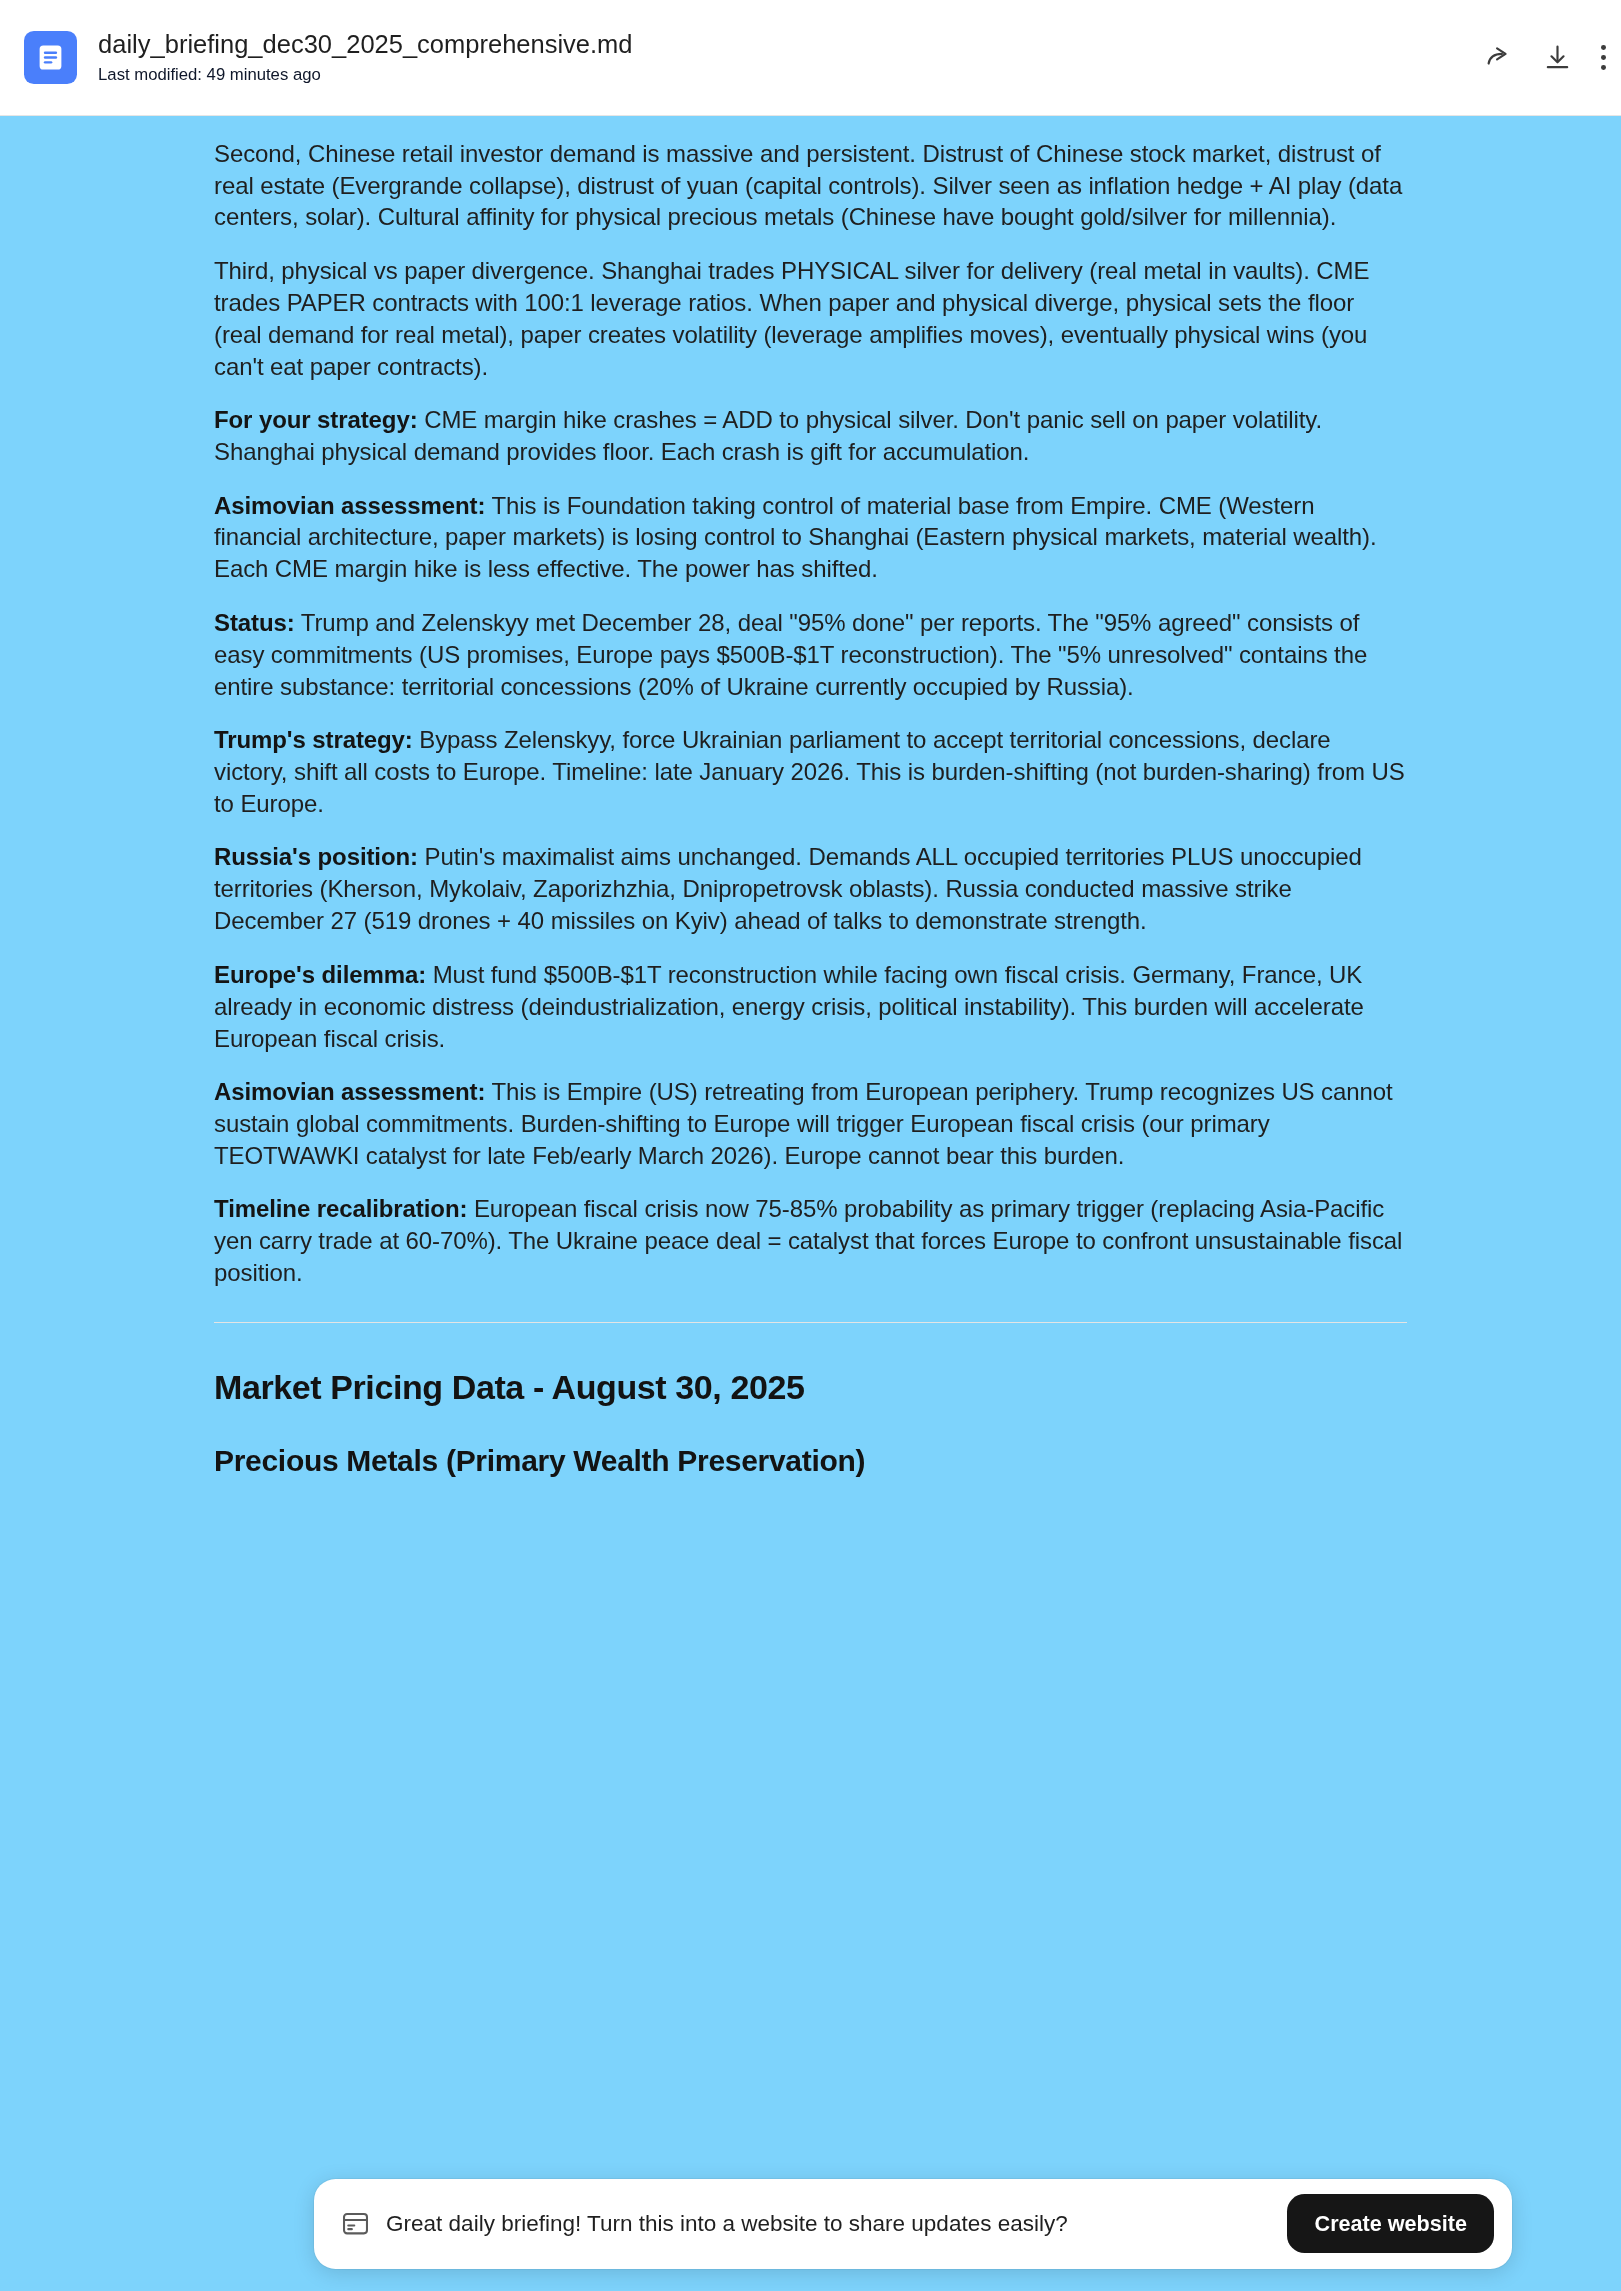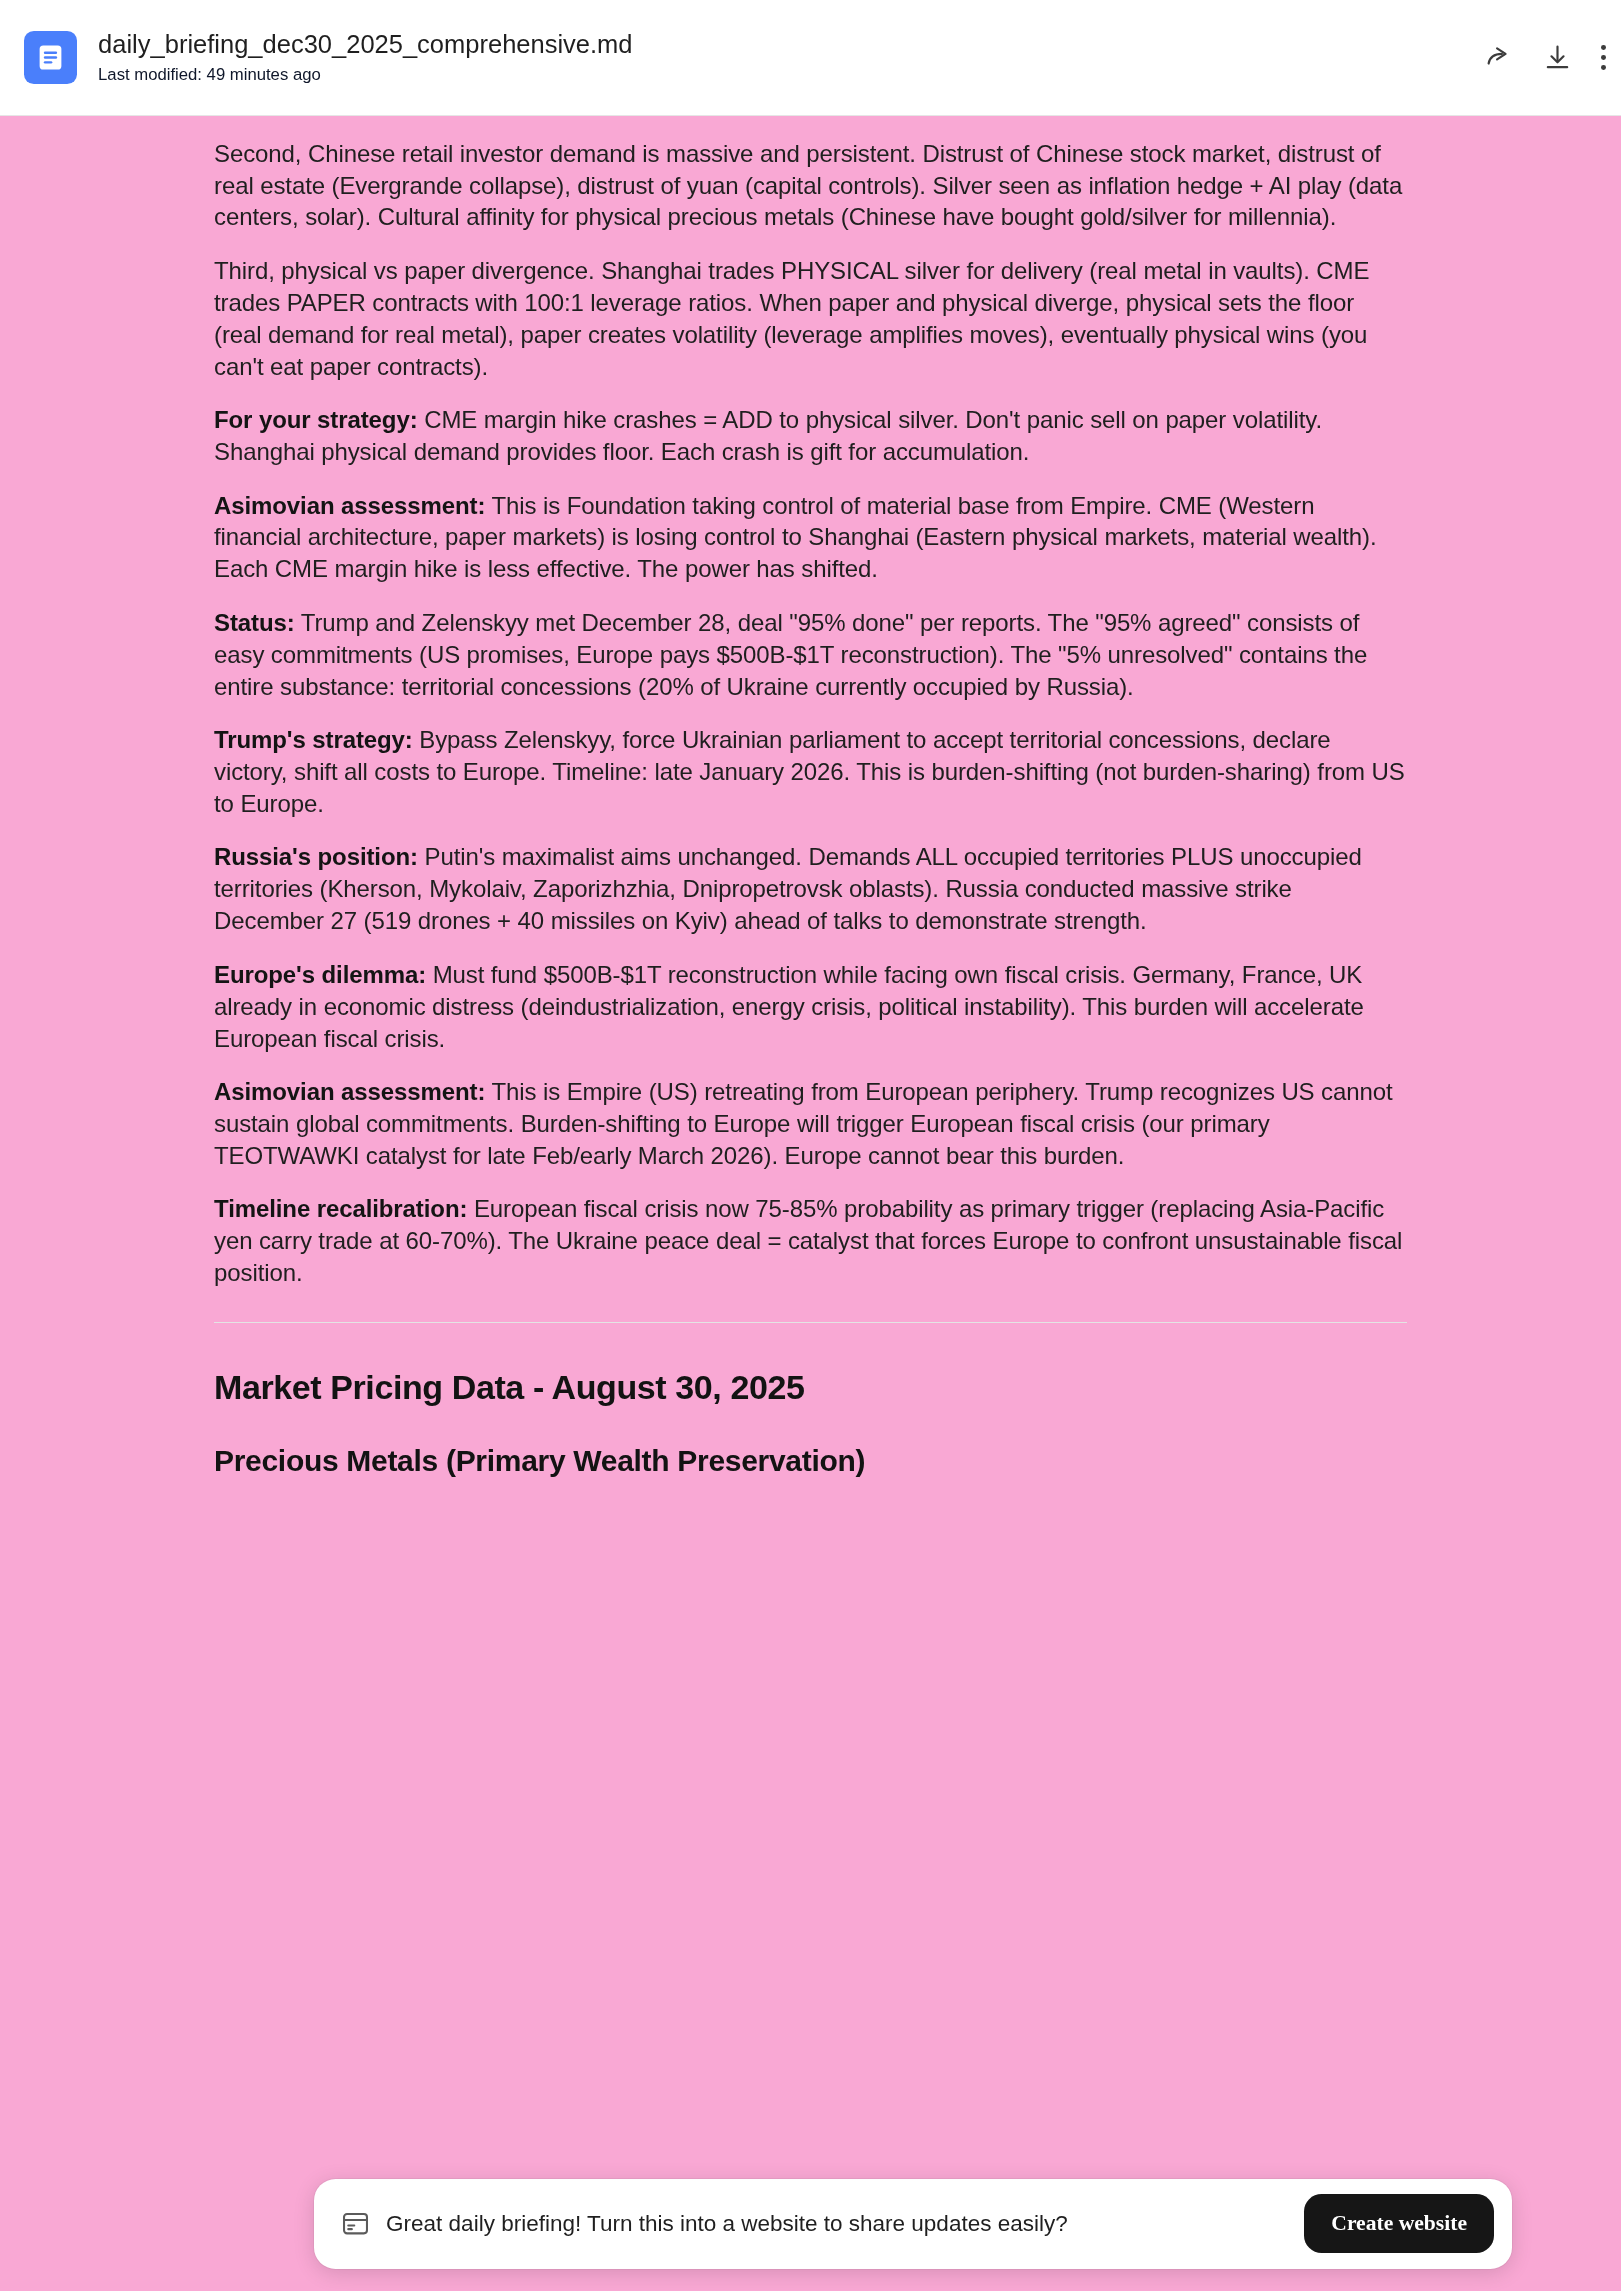--- a/index.html
+++ b/index.html
@@ -77,21 +77,21 @@
   }
   .kebab i { width: 4.9px; height: 4.9px; border-radius: 50%; background: #3c3c3c; display:block; }
 
   
   .doc-scroll {
     position: absolute;
     top: 116px; left: 0;
     width: 1621px;
     height: 2176px;
     overflow: hidden;
-    background: #f9a8d4;
+    background: #7dd3fc;
   }
   .doc-inner {
     width: 1621px;
     padding: 21.6px 0 0 0;
   }
   .content {
     width: 1411px;
     margin: 0 auto;
     padding: 0 214px 0 214px;
     width: 100%;
@@ -170,21 +170,21 @@
   .create-btn {
     flex: 0 0 auto;
     background: #161616;
     color: #ffffff;
     font-size: 21.6px;
     font-weight: bold;
     border: none;
     border-radius: 17.6px;
     padding: 16.7px 27.4px;
     cursor: pointer;
-    font-family: Liberation Serif, serif;
+    font-family: Liberation Sans, sans-serif;
   }
 </style>
 </head>
 <body>
 
 <div class="header">
   <div class="doc-icon">
     <svg width="29" height="29" viewBox="0 0 24 24" fill="none">
       <rect x="3" y="2" width="18" height="20" rx="3" fill="#ffffff"></rect>
       <rect x="6.5" y="7" width="11" height="2" rx="1" fill="#4a7ffb"></rect>

